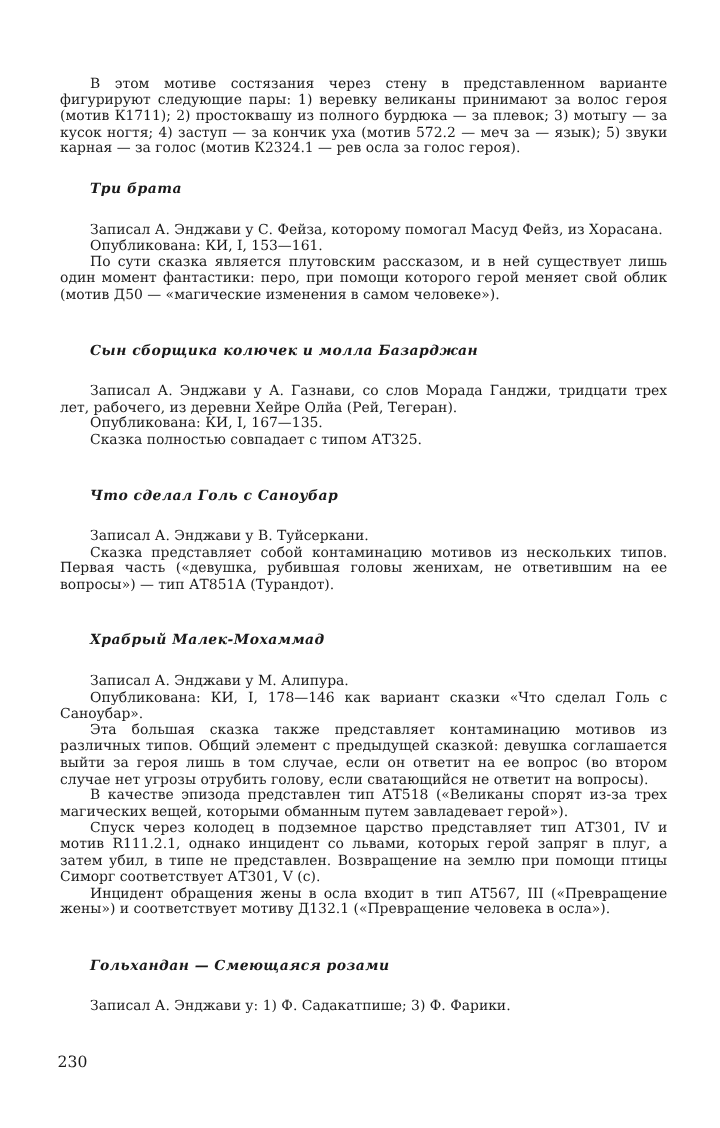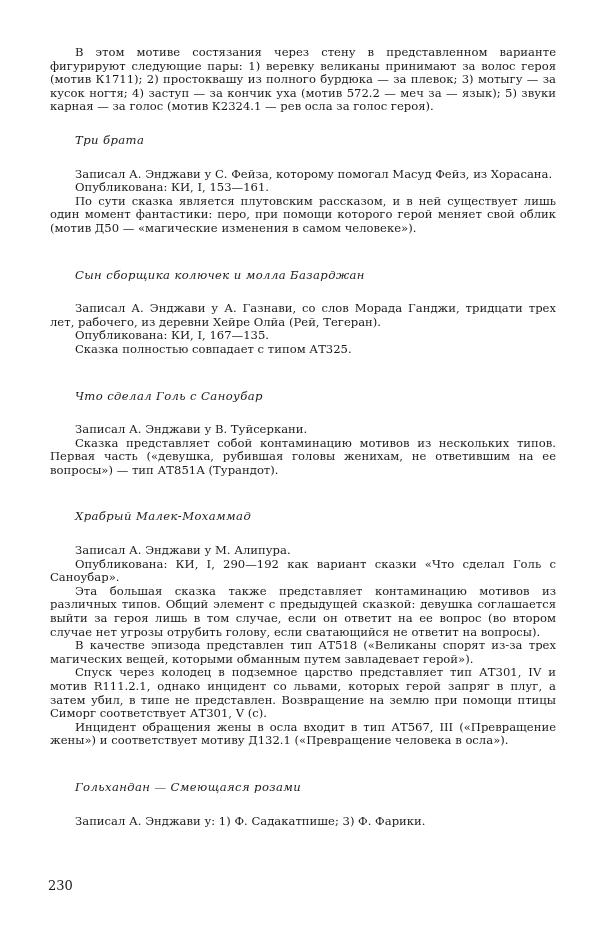--- a/index.html
+++ b/index.html
@@ -1,21 +1,21 @@
 <!DOCTYPE html>
 <html><head>
 <meta charset="utf-8">
 <style>
   html, body { margin: 0; padding: 0; background: #ffffff; }
   body { width: 600px; height: 940px; position: relative; overflow: hidden;
          font-family: "DejaVu Serif", "Liberation Serif", serif; color: #1a1a1a; }
-  .page { position: absolute; left: 50px; top: 46px; width: 506px; font-size: 11.6px; line-height: 13.6px; }
+  .page { position: absolute; left: 50px; top: 63px; width: 506px; font-size: 11.6px; line-height: 13.6px; }
   p { margin: 0; text-align: justify; text-align-last: left; }
   .indent { text-indent: 25px; }
-  .title { font-style: italic; font-weight: normal; font-size: 11.6px; text-indent: 25px; margin-top: 33px; margin-bottom: 20px; letter-spacing: 0.4px; }
+  .title { font-style: italic; font-weight: bold; font-size: 11.6px; text-indent: 25px; margin-top: 33px; margin-bottom: 20px; letter-spacing: 0.4px; }
   .title.first { margin-top: 20px; }
   .pagenum { position: absolute; left: 48px; top: 878px; font-size: 13px; }
 </style>
 </head>
 <body>
 
 <div class="page">
   <p class="indent">В этом мотиве состязания через стену в представленном варианте фигурируют следующие пары: 1) веревку великаны принимают за волос героя (мотив К1711); 2) простоквашу из полного бурдюка — за плевок; 3) мотыгу — за кусок ногтя; 4) заступ — за кончик уха (мотив 572.2 — меч за — язык); 5) звуки карная — за голос (мотив К2324.1 — рев осла за голос героя).</p>
 
   <div>
@@ -34,21 +34,21 @@
 
   <div>
     <p class="title">Что сделал Голь с Саноубар</p>
     <p class="indent">Записал А. Энджави у В. Туйсеркани.</p>
     <p class="indent">Сказка представляет собой контаминацию мотивов из нескольких типов. Первая часть («девушка, рубившая головы женихам, не ответившим на ее вопросы») — тип АТ851А (Турандот).</p>
   </div>
 
   <div>
     <p class="title">Храбрый Малек-Мохаммад</p>
     <p class="indent">Записал А. Энджави у М. Алипура.</p>
-    <p class="indent">Опубликована: КИ, I, 290—192 как вариант сказки «Что сделал Голь с Саноубар».</p>
+    <p class="indent">Опубликована: КИ, I, 178—146 как вариант сказки «Что сделал Голь с Саноубар».</p>
     <p class="indent">Эта большая сказка также представляет контаминацию мотивов из различных типов. Общий элемент с предыдущей сказкой: девушка соглашается выйти за героя лишь в том случае, если он ответит на ее вопрос (во втором случае нет угрозы отрубить голову, если сватающийся не ответит на вопросы).</p>
     <p class="indent">В качестве эпизода представлен тип АТ518 («Великаны спорят из-за трех магических вещей, которыми обманным путем завладевает герой»).</p>
     <p class="indent">Спуск через колодец в подземное царство представляет тип АТ301, IV и мотив R111.2.1, однако инцидент со львами, которых герой запряг в плуг, а затем убил, в типе не представлен. Возвращение на землю при помощи птицы Симорг соответствует АТ301, V (с).</p>
     <p class="indent">Инцидент обращения жены в осла входит в тип АТ567, III («Превращение жены») и соответствует мотиву Д132.1 («Превращение человека в осла»).</p>
   </div>
 
   <div>
     <p class="title">Гольхандан — Смеющаяся розами</p>
     <p class="indent">Записал А. Энджави у: 1) Ф. Садакатпише; 3) Ф. Фарики.</p>
   </div>

